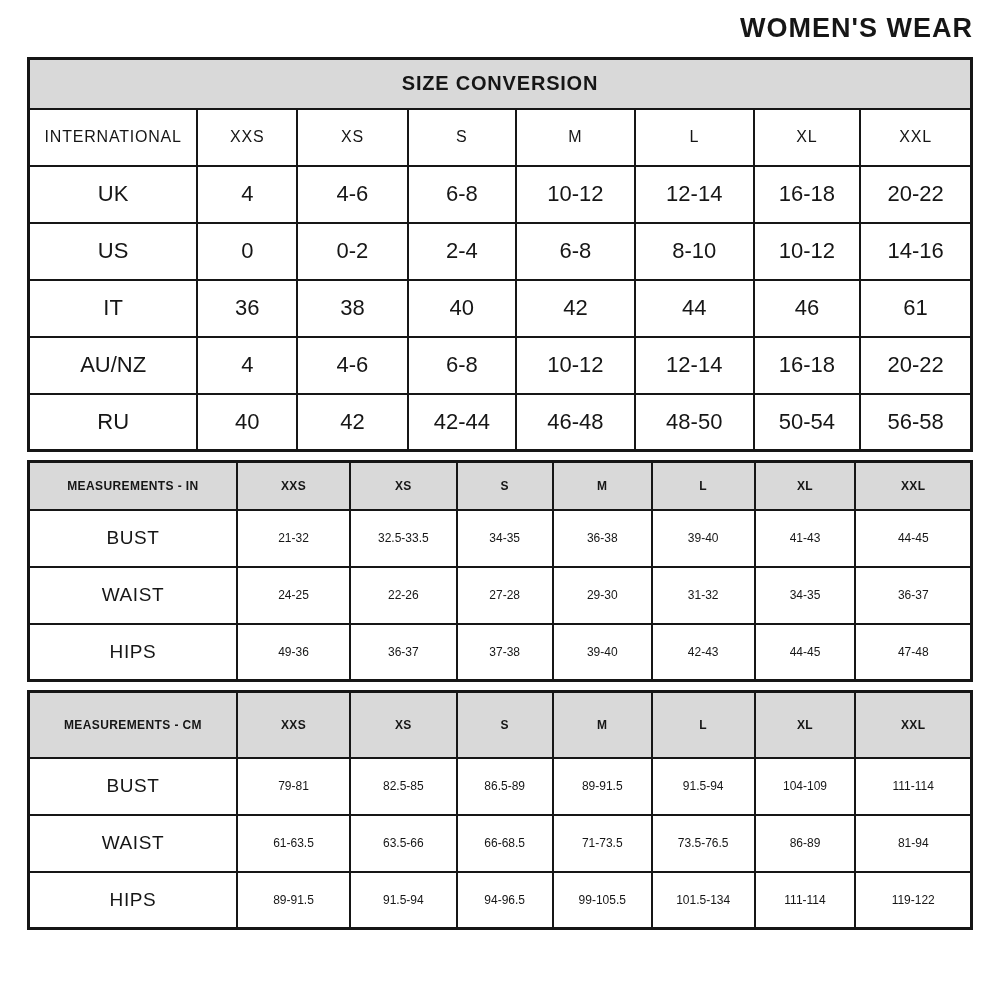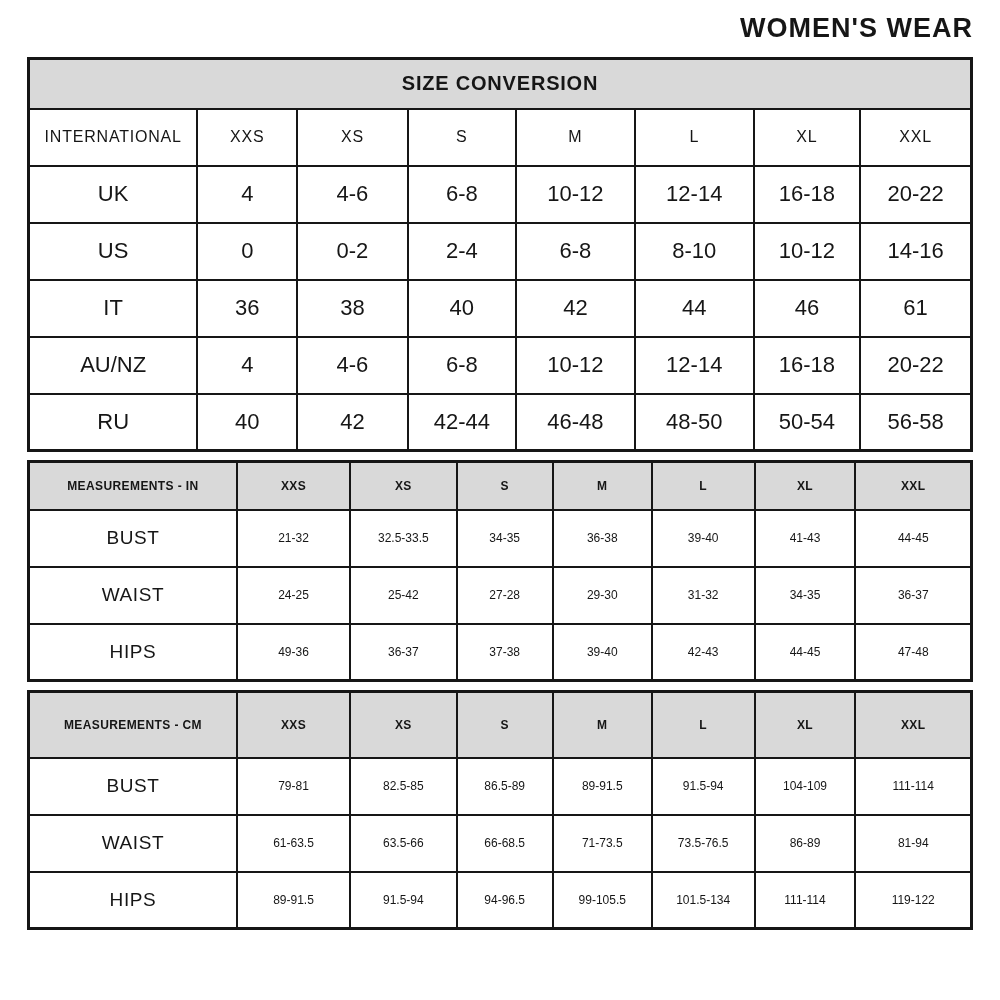--- a/index.html
+++ b/index.html
@@ -169,21 +169,21 @@
           <td class="value-cell">32.5-33.5</td>
           <td class="value-cell">34-35</td>
           <td class="value-cell">36-38</td>
           <td class="value-cell">39-40</td>
           <td class="value-cell">41-43</td>
           <td class="value-cell">44-45</td>
         </tr>
         <tr>
           <td class="label-cell">WAIST</td>
           <td class="value-cell">24-25</td>
-          <td class="value-cell">25-42</td>
+          <td class="value-cell">22-26</td>
           <td class="value-cell">27-28</td>
           <td class="value-cell">29-30</td>
           <td class="value-cell">31-32</td>
           <td class="value-cell">34-35</td>
           <td class="value-cell">36-37</td>
         </tr>
         <tr>
           <td class="label-cell">HIPS</td>
           <td class="value-cell">49-36</td>
           <td class="value-cell">36-37</td>

